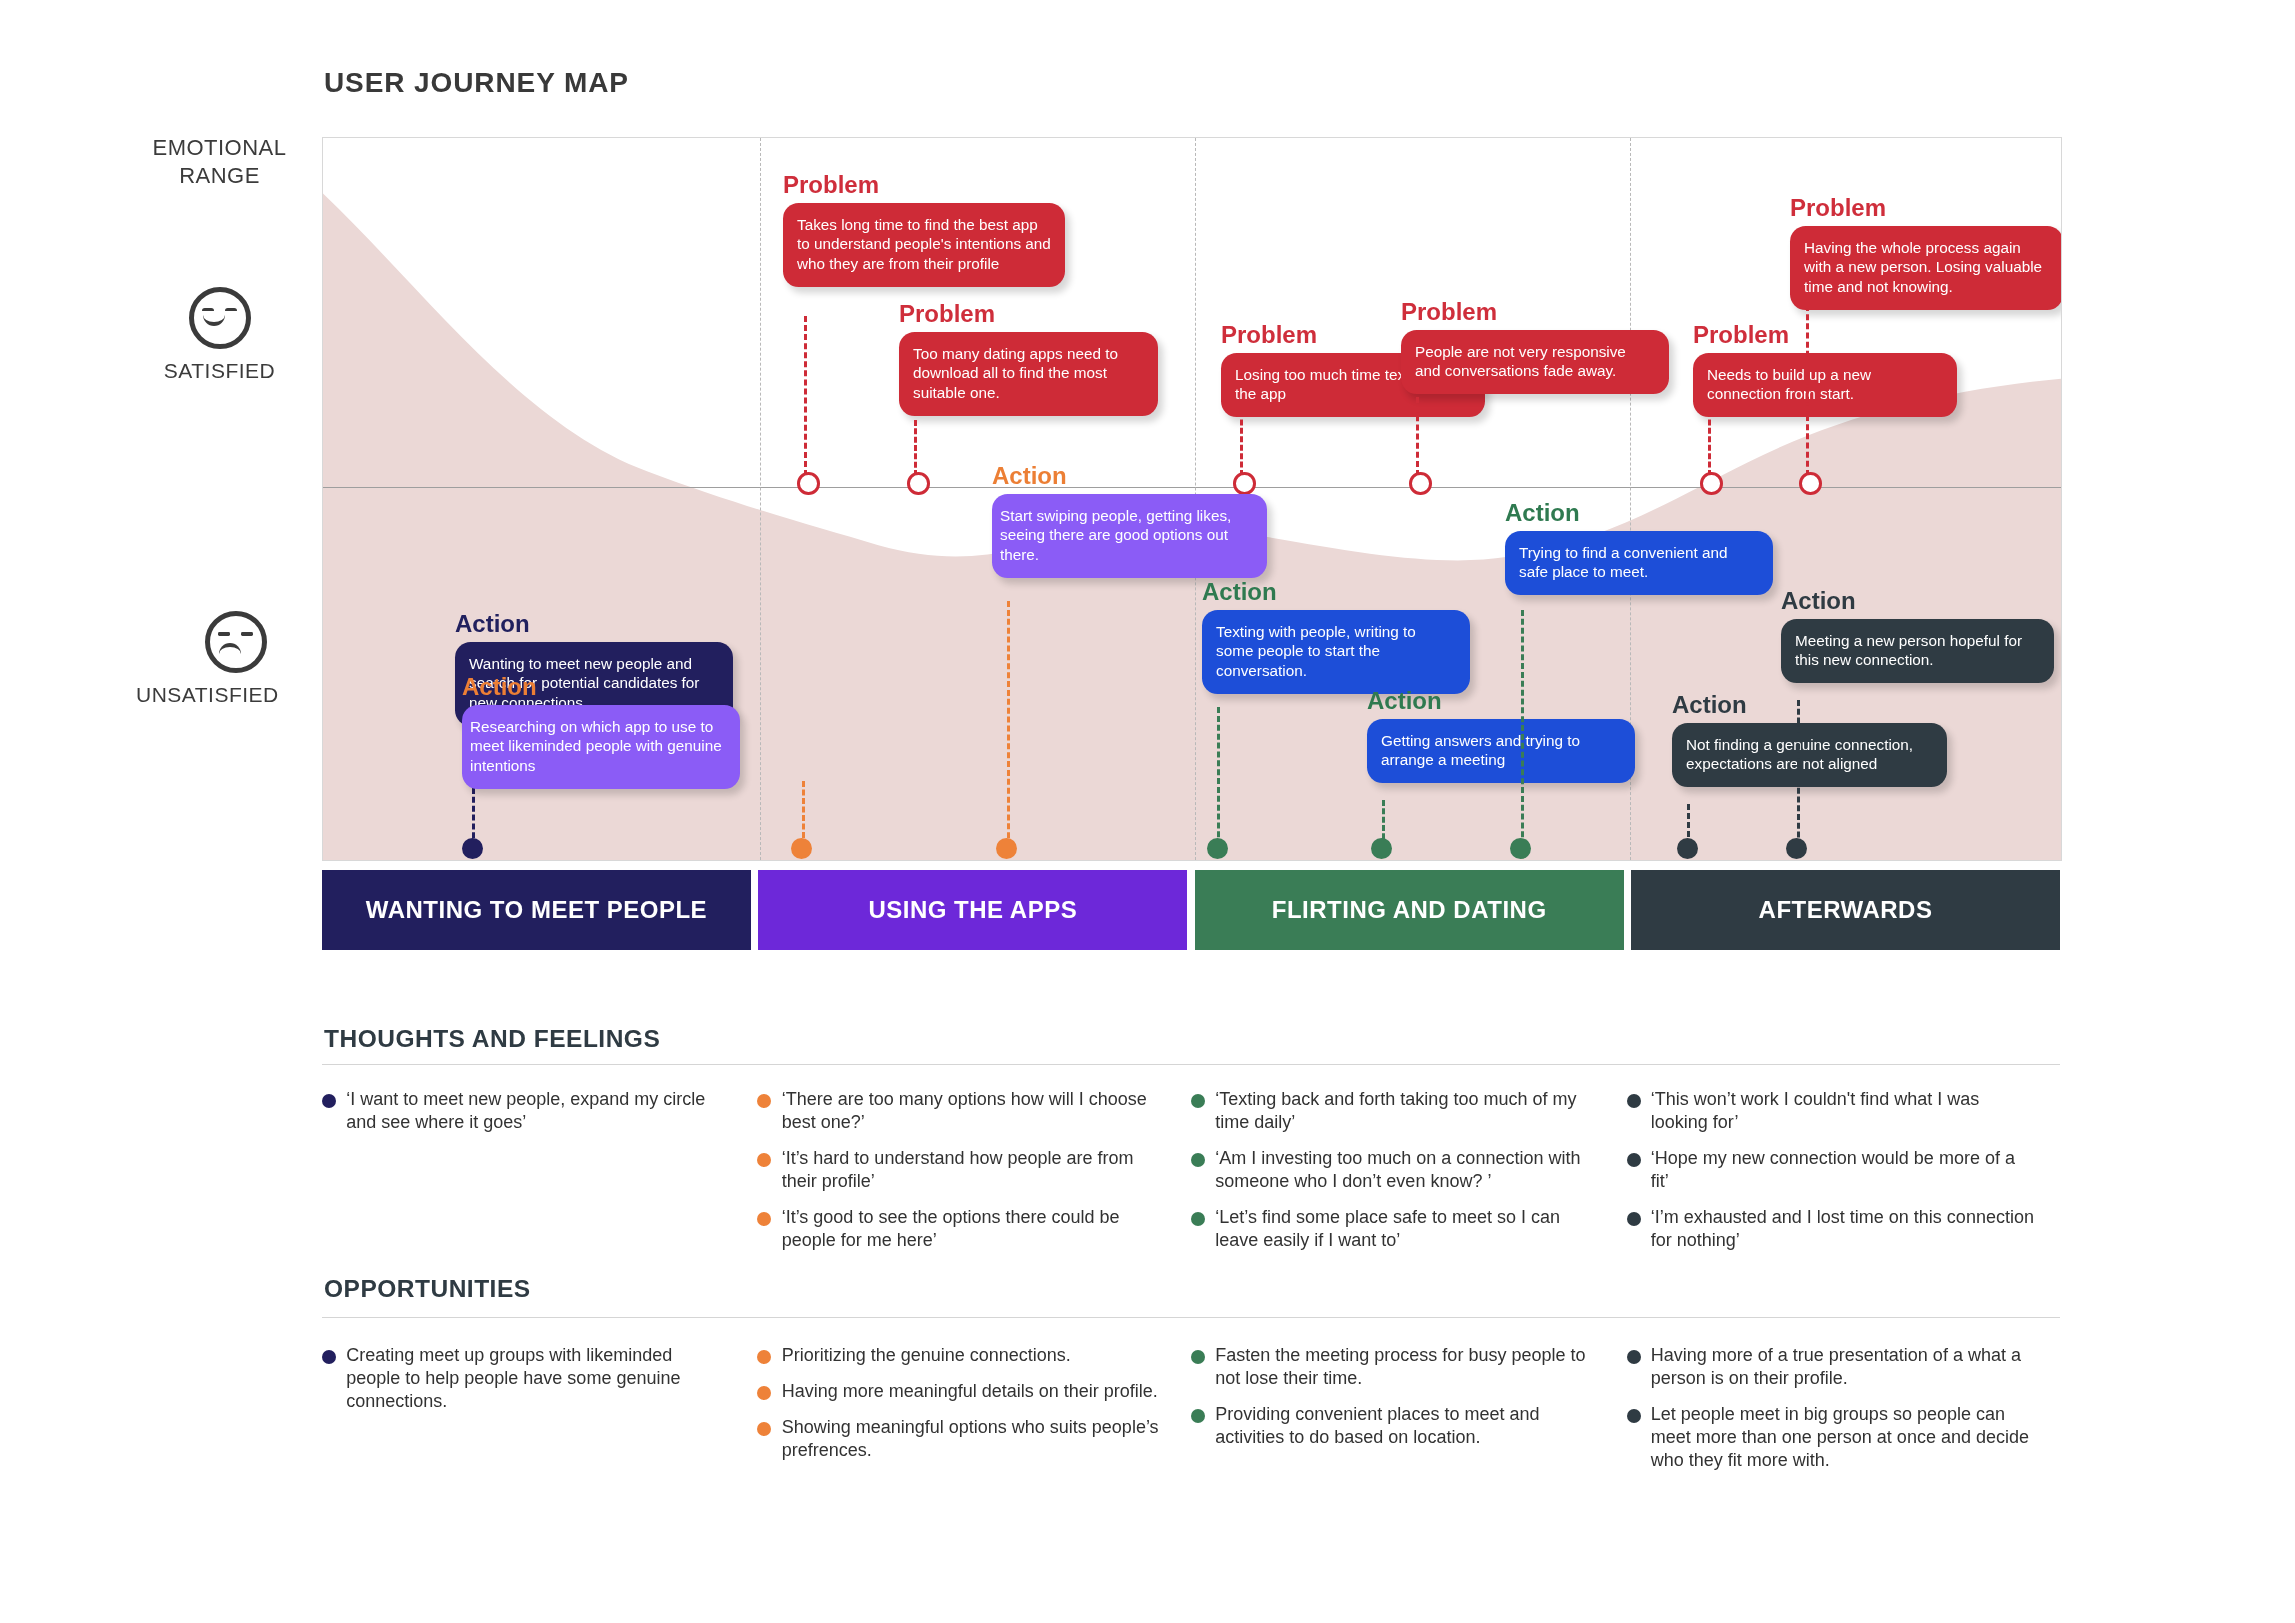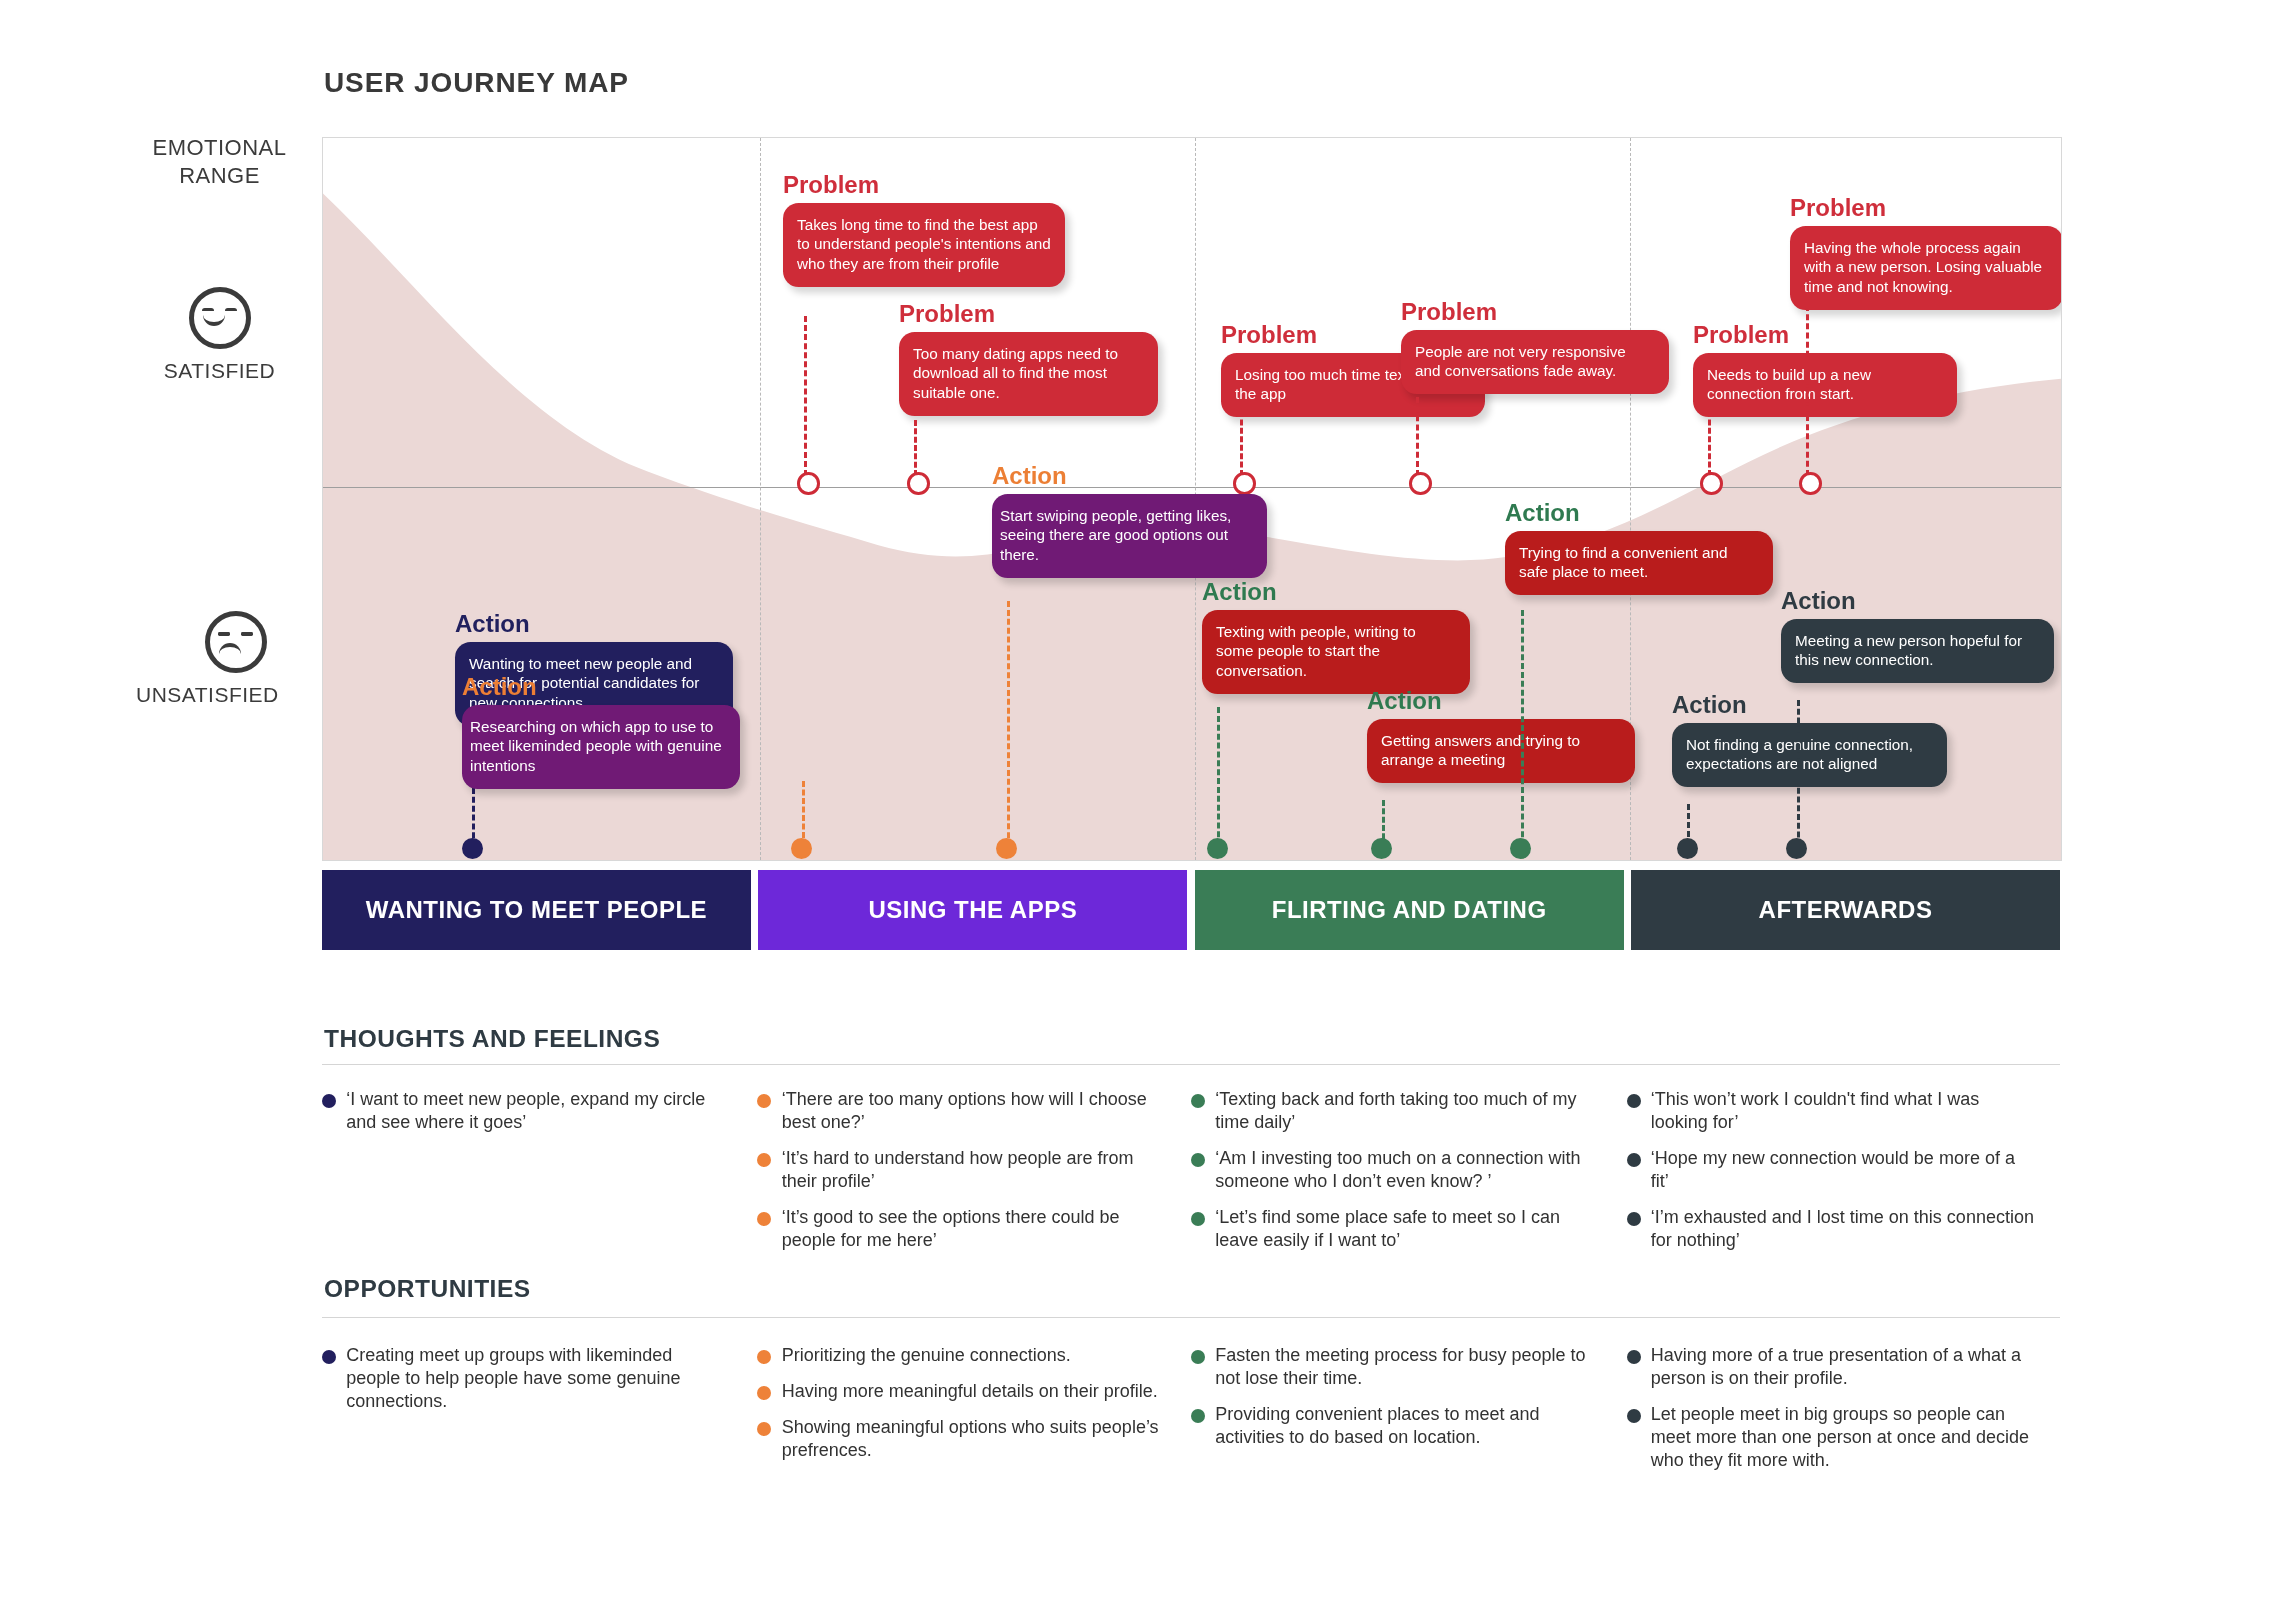--- a/index.html
+++ b/index.html
@@ -39,22 +39,22 @@
 
   
   .callout{position:absolute;}
   .callout .ctitle{font-size:24px;font-weight:bold;margin-bottom:5.6px;line-height:1;}
   .callout .cbody{
     border-radius:15.7px;color:#fff;font-size:15.3px;line-height:1.30;
     padding:12px 14px 13px 14px;box-shadow:4.6px 5.6px 7.4px rgba(0,0,0,.16);
   }
   .red  .ctitle{color:#cf2e3b;} .red  .cbody{background:#ce2b37;}
   .navy .ctitle{color:#21205e;} .navy .cbody{background:#221f5e;}
-  .orng .ctitle{color:#ec7f35;} .orng .cbody{background:#701a75;padding-left:8px;}
-  .grn  .ctitle{color:#2f7a50;} .grn  .cbody{background:#b91c1c;}
+  .orng .ctitle{color:#ec7f35;} .orng .cbody{background:#8b5cf6;padding-left:8px;}
+  .grn  .ctitle{color:#2f7a50;} .grn  .cbody{background:#1d4ed8;}
   .drk  .ctitle{color:#2f3b43;} .drk  .cbody{background:#2f3b43;}
 
   
   .stem{position:absolute;width:0;}
   .stem.red{border-left:3.2px dashed #ce2b37;}
   .stem.orng{border-left:3.2px dashed #ee8239;}
   .stem.grn{border-left:3.2px dashed #3a7d56;}
   .stem.navy{border-left:3.2px dashed #221f5e;}
   .stem.drk{border-left:3.2px dashed #2f3b43;}
   .ring{position:absolute;width:16.7px;height:16.7px;border:3.2px solid #ce2b37;border-radius:50%;background:#fff;}

